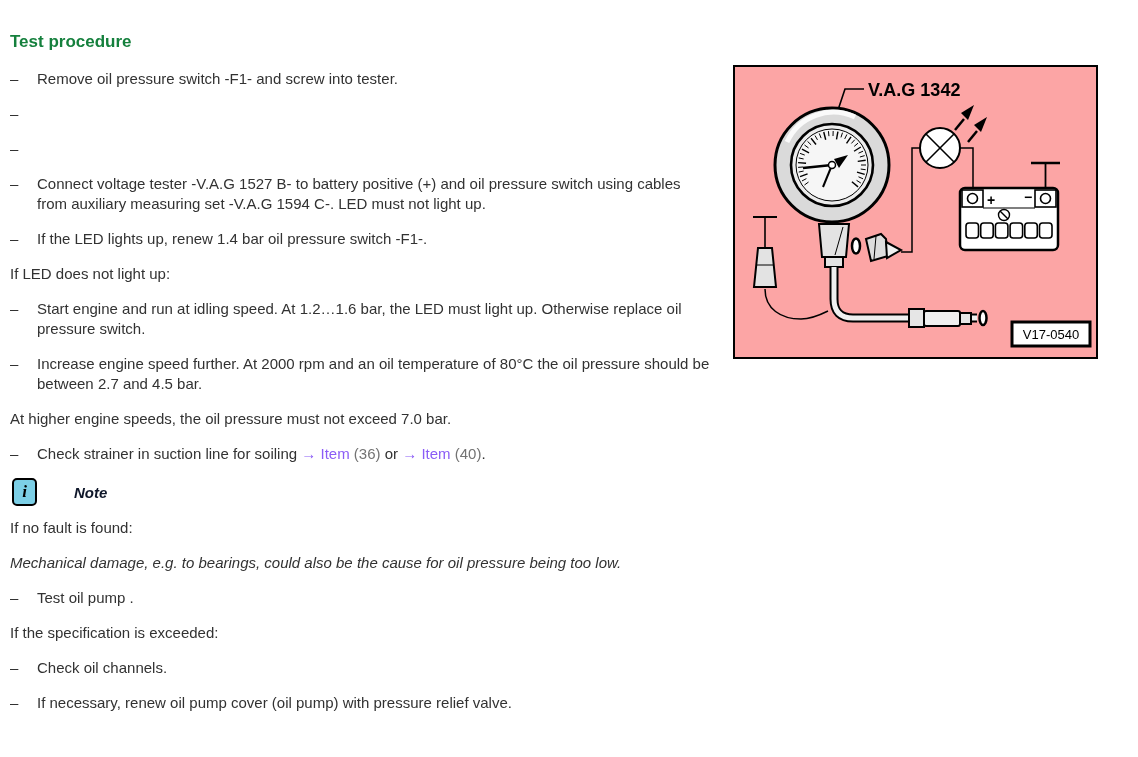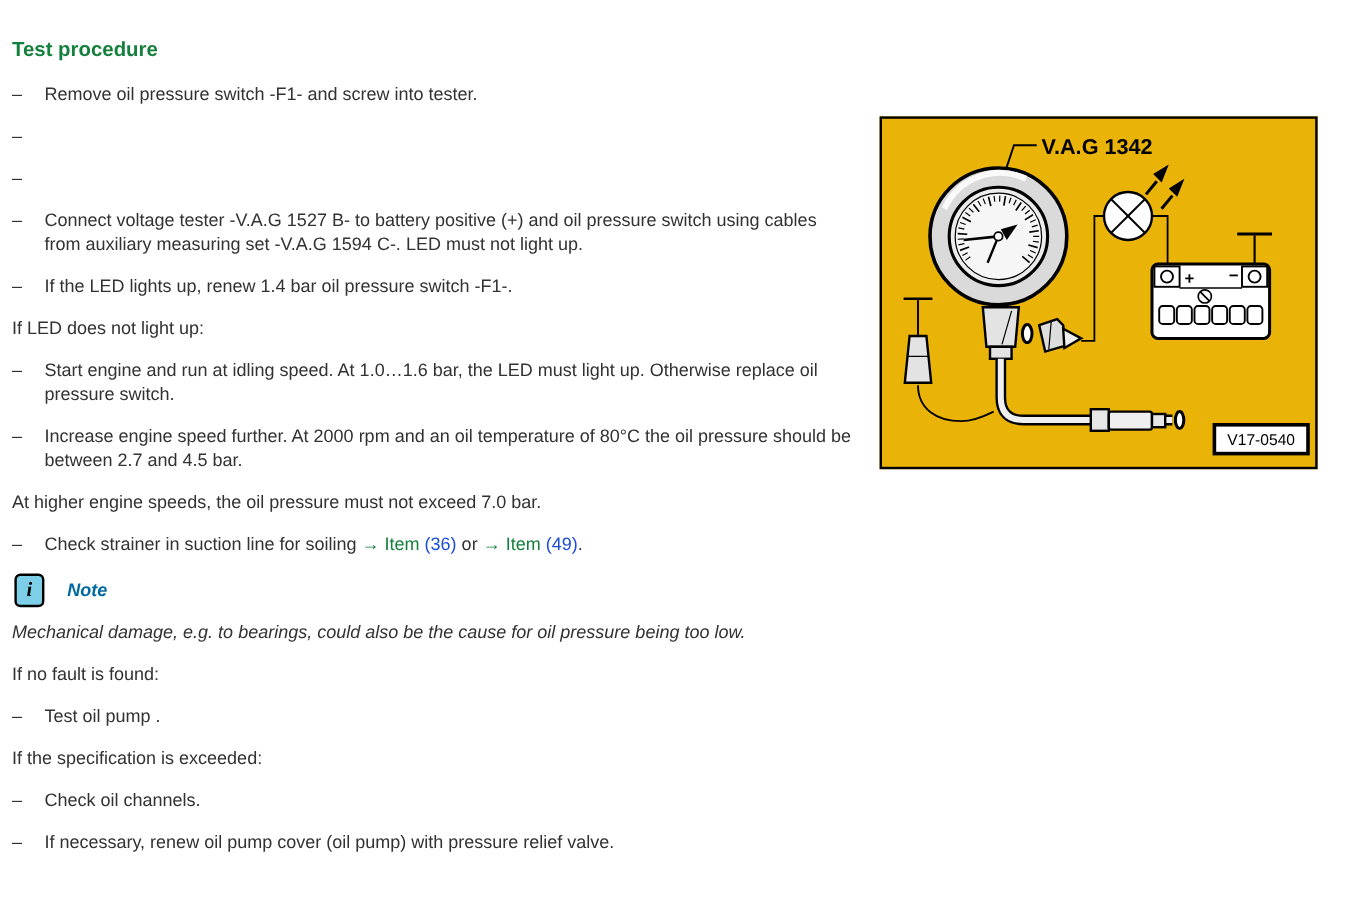--- a/index.html
+++ b/index.html
@@ -12,27 +12,27 @@
   .block{font-size:15px;line-height:20px;margin:0 0 15px 0;}
   .bullet{display:flex;}
   .bullet .dash{flex:none;width:27px;}
   .para{margin-left:0;}
   .note-row{display:flex;align-items:center;margin:2px 0 13px 2px;height:26px;}
   .note-icon{
     flex:none;width:21px;height:24px;background:#7ccfe6;border:2px solid #000;border-radius:5px;
     display:flex;align-items:center;justify-content:center;
     font-family:"Liberation Serif", serif;font-style:italic;font-weight:bold;font-size:17px;color:#000;
   }
-  .note-label{margin-left:19px;font-weight:bold;font-style:italic;font-size:15px;color:#0369a1;}
+  .note-label{margin-left:37px;font-weight:bold;font-style:italic;font-size:15px;color:#0f172a;}
   .italic-para{font-style:italic;}
-  .ref-link{color:#15803d;}
-  .ref-num{color:#1d4ed8;}
+  .ref-link{color:#8b5cf6;}
+  .ref-num{color:#737373;}
   .figure{
     position:absolute;left:733px;top:65px;width:361px;height:290px;
-    border:2px solid #000;background:#eab308;margin-top:32px;
+    border:2px solid #000;background:#fca5a5;
   }
   .figure svg{display:block;}
   svg text{font-family:"Liberation Sans", sans-serif;fill:#000;}
 </style>
 </head>
 <body>
 
 <div class="content">
   <h1 class="page-title">Test procedure</h1>
 
@@ -52,41 +52,41 @@
   </div>
   <div class="block bullet">
     <span class="dash">–</span>
     <span>If the LED lights up, renew 1.4 bar oil pressure switch -F1-.</span>
   </div>
 
   <p class="block para">If LED does not light up:</p>
 
   <div class="block bullet">
     <span class="dash">–</span>
-    <span>Start engine and run at idling speed. At 1.0…1.6 bar, the LED must light up. Otherwise replace oil pressure switch.</span>
+    <span>Start engine and run at idling speed. At 1.2…1.6 bar, the LED must light up. Otherwise replace oil pressure switch.</span>
   </div>
   <div class="block bullet">
     <span class="dash">–</span>
     <span>Increase engine speed further. At 2000 rpm and an oil temperature of 80°C the oil pressure should be between 2.7 and 4.5 bar.</span>
   </div>
 
   <p class="block para">At higher engine speeds, the oil pressure must not exceed 7.0 bar.</p>
 
   <div class="block bullet">
     <span class="dash">–</span>
-    <span><span>Check strainer in suction line for soiling </span><span class="ref-link"><span>→</span> <span>Item</span></span> <span class="ref-num">(36)</span><span> or </span><span class="ref-link"><span>→</span> <span>Item</span></span> <span class="ref-num">(49)</span><span>.</span></span>
+    <span><span>Check strainer in suction line for soiling </span><span class="ref-link"><span>→</span> <span>Item</span></span> <span class="ref-num">(36)</span><span> or </span><span class="ref-link"><span>→</span> <span>Item</span></span> <span class="ref-num">(40)</span><span>.</span></span>
   </div>
 
   <div class="note-row">
     <span class="note-icon">i</span>
     <span class="note-label">Note</span>
   </div>
 
+  <p class="block para">If no fault is found:</p>
   <p class="block para italic-para">Mechanical damage, e.g. to bearings, could also be the cause for oil pressure being too low.</p>
-  <p class="block para">If no fault is found:</p>
 
   <div class="block bullet">
     <span class="dash">–</span>
     <span>Test oil pump .</span>
   </div>
 
   <p class="block para">If the specification is exceeded:</p>
 
   <div class="block bullet">
     <span class="dash">–</span>

